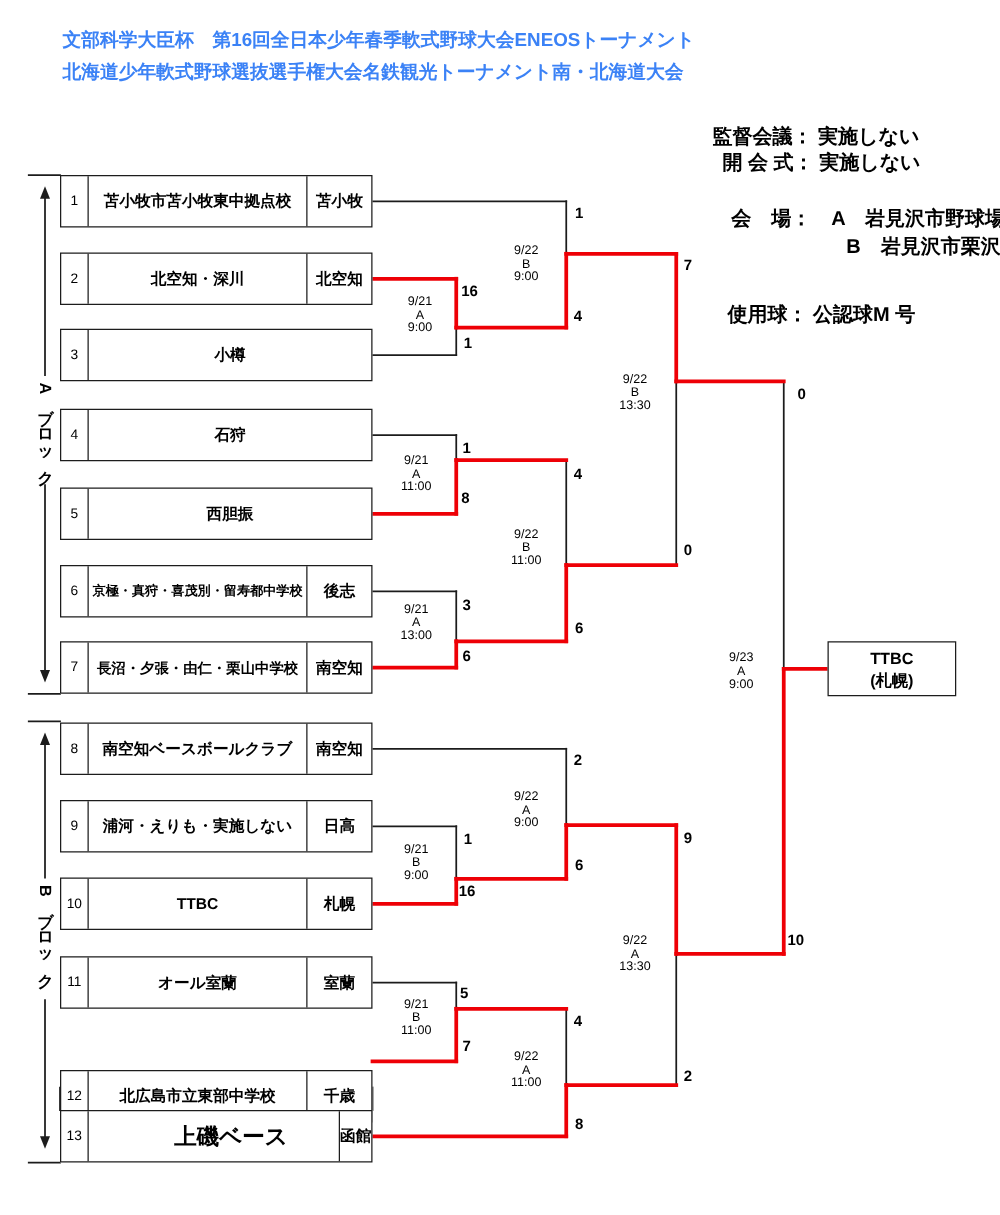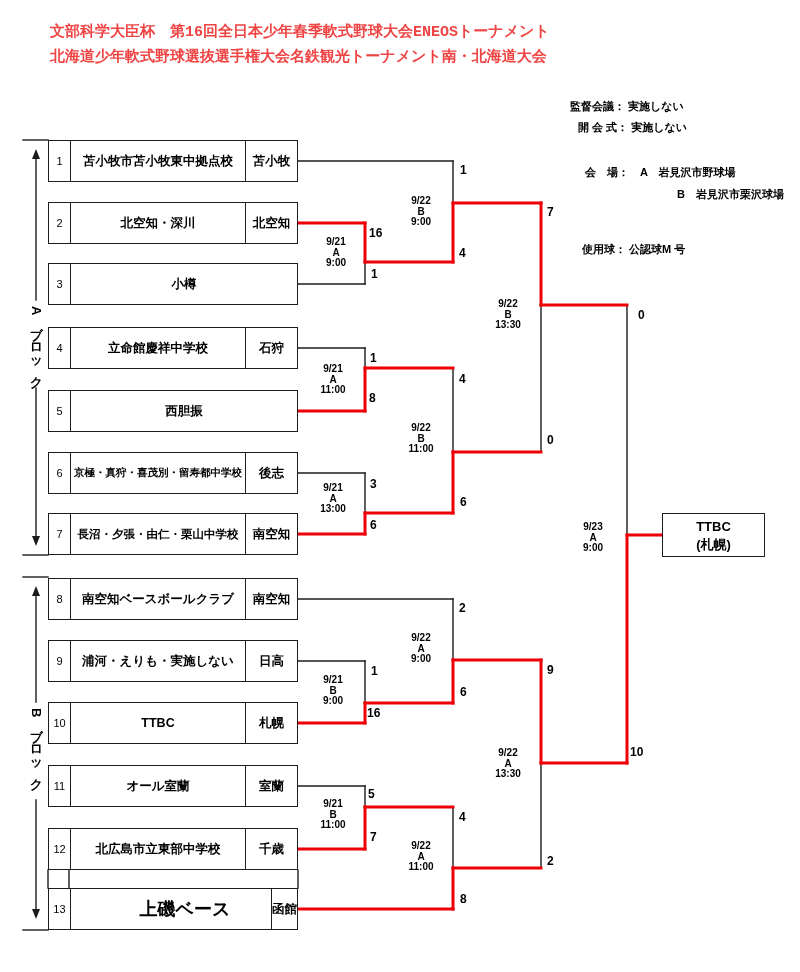--- a/index.html
+++ b/index.html
@@ -1,32 +1,32 @@
 <!DOCTYPE html>
 <html><head>
 <meta charset="utf-8">
 <style>
   html,body{margin:0;padding:0;background:#ffffff;}
   #page{position:relative;width:800px;height:972px;background:#fff;overflow:hidden;
         font-family:"Liberation Sans",sans-serif;color:#111;}
   #bracket-svg{position:absolute;left:0;top:0;}
   .title-wrap{position:absolute;left:50px;top:20px;width:450px;text-align:center;}
-  .title-line{font-size:15px;font-weight:bold;line-height:25px;white-space:nowrap;color:#ef4444;font-family:Liberation Mono, monospace;}
-  .info-row{position:absolute;font-size:11px;font-weight:bold;white-space:nowrap;color:#000;}
+  .title-line{font-size:15px;font-weight:bold;line-height:25px;white-space:nowrap;color:#3b82f6;}
+  .info-row{position:absolute;font-size:16px;font-weight:bold;white-space:nowrap;color:#000;}
   .team-box{position:absolute;left:48px;width:250px;height:42px;border:1.5px solid #1c1c1c;
             box-sizing:border-box;display:flex;background:#fff;}
   .cell-no{width:21px;display:flex;align-items:center;justify-content:center;
            font-size:11px;color:#000;}
   .cell-name{width:174px;border-left:1.5px solid #1c1c1c;display:flex;align-items:center;
              justify-content:center;font-weight:bold;white-space:nowrap;overflow:hidden;color:#000;}
   .cell-region{flex:1;border-left:1.5px solid #1c1c1c;display:flex;align-items:center;
                justify-content:center;font-size:12.5px;font-weight:bold;white-space:nowrap;color:#000;}
   .score-label{position:absolute;font-size:12px;font-weight:bold;color:#000;white-space:nowrap;}
   .sched-label{position:absolute;transform:translateX(-50%);text-align:center;}
-  .sched-label div{font-size:10px;line-height:10.5px;font-weight:bold;color:#000;white-space:nowrap;}
+  .sched-label div{font-size:10px;line-height:10.5px;font-weight:normal;color:#000;white-space:nowrap;}
   .block-label{position:absolute;writing-mode:vertical-rl;text-orientation:mixed;
                font-size:13px;font-weight:bold;letter-spacing:2px;color:#000;}
   .champion-box{position:absolute;border:1.6px solid #1c1c1c;box-sizing:border-box;background:#fff;
                 display:flex;flex-direction:column;align-items:center;justify-content:center;gap:3px;}
   .champion-box div{font-size:13px;font-weight:bold;line-height:15px;color:#000;white-space:nowrap;}
 </style>
 </head>
 <body>
 
 <div id="page">
@@ -119,21 +119,20 @@
         <div class="cell-no">2</div>
         <div class="cell-name" style="font-size: 12.5px;">北空知・深川</div>
         <div class="cell-region">北空知</div>
       </div>
       <div class="team-box" style="top: 263px;">
         <div class="cell-no">3</div>
         <div class="cell-region">小樽</div>
       </div>
       <div class="team-box" style="top: 327px;">
         <div class="cell-no">4</div>
-        <div class="cell-name" style="font-size: 12.5px;">立命館慶祥中学校</div>
         <div class="cell-region">石狩</div>
       </div>
       <div class="team-box" style="top: 390px;">
         <div class="cell-no">5</div>
         <div class="cell-region">西胆振</div>
       </div>
       <div class="team-box" style="top: 452px;">
         <div class="cell-no">6</div>
         <div class="cell-name" style="font-size: 10.5px;">京極・真狩・喜茂別・留寿都中学校</div>
         <div class="cell-region">後志</div>
@@ -156,21 +155,21 @@
       <div class="team-box" style="top: 702px;">
         <div class="cell-no">10</div>
         <div class="cell-name" style="font-size: 12.5px;">TTBC</div>
         <div class="cell-region">札幌</div>
       </div>
       <div class="team-box" style="top: 765px;">
         <div class="cell-no">11</div>
         <div class="cell-name" style="font-size: 12.5px;">オール室蘭</div>
         <div class="cell-region">室蘭</div>
       </div>
-      <div class="team-box" style="top: 828px;">
+      <div class="team-box" style="top: 856px;">
         <div class="cell-no">12</div>
         <div class="cell-name" style="font-size: 12.5px;">北広島市立東部中学校</div>
         <div class="cell-region">千歳</div>
       </div>
       <div class="team-box" style="top: 888px;">
         <div class="cell-no">13</div>
         <div class="cell-name" style="font-size: 18px; padding-left: 28px;">上磯ベース</div>
         <div class="cell-region">函館</div>
       </div>
     </div>

